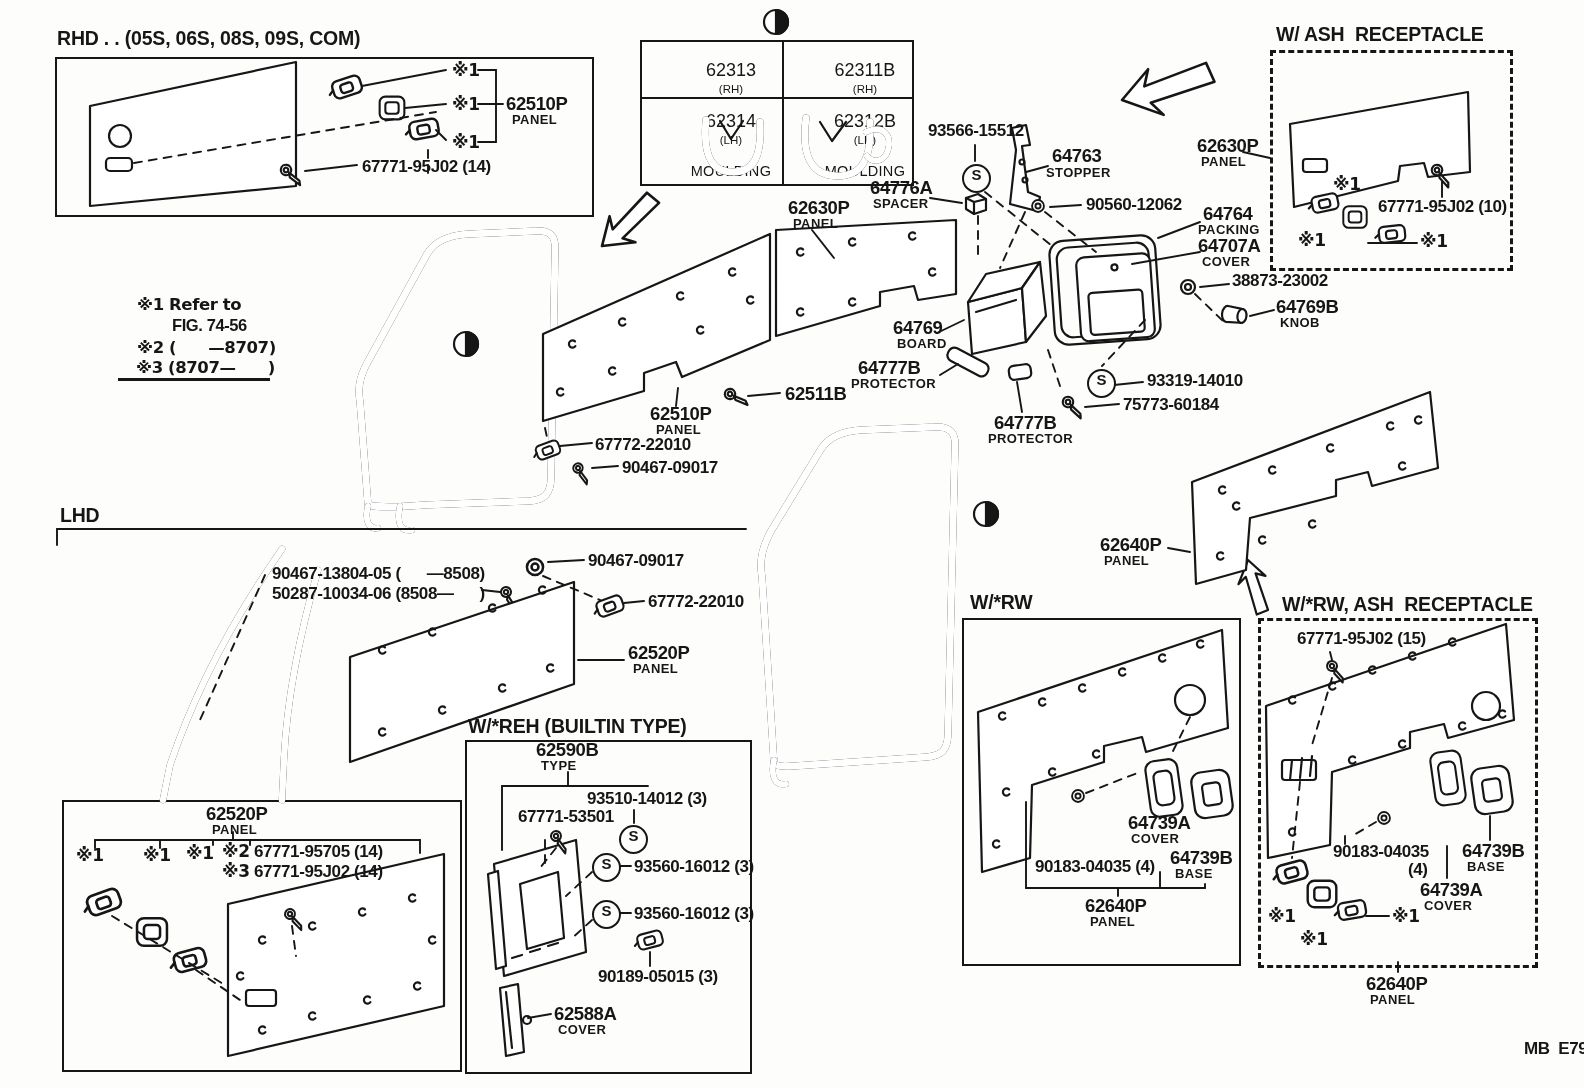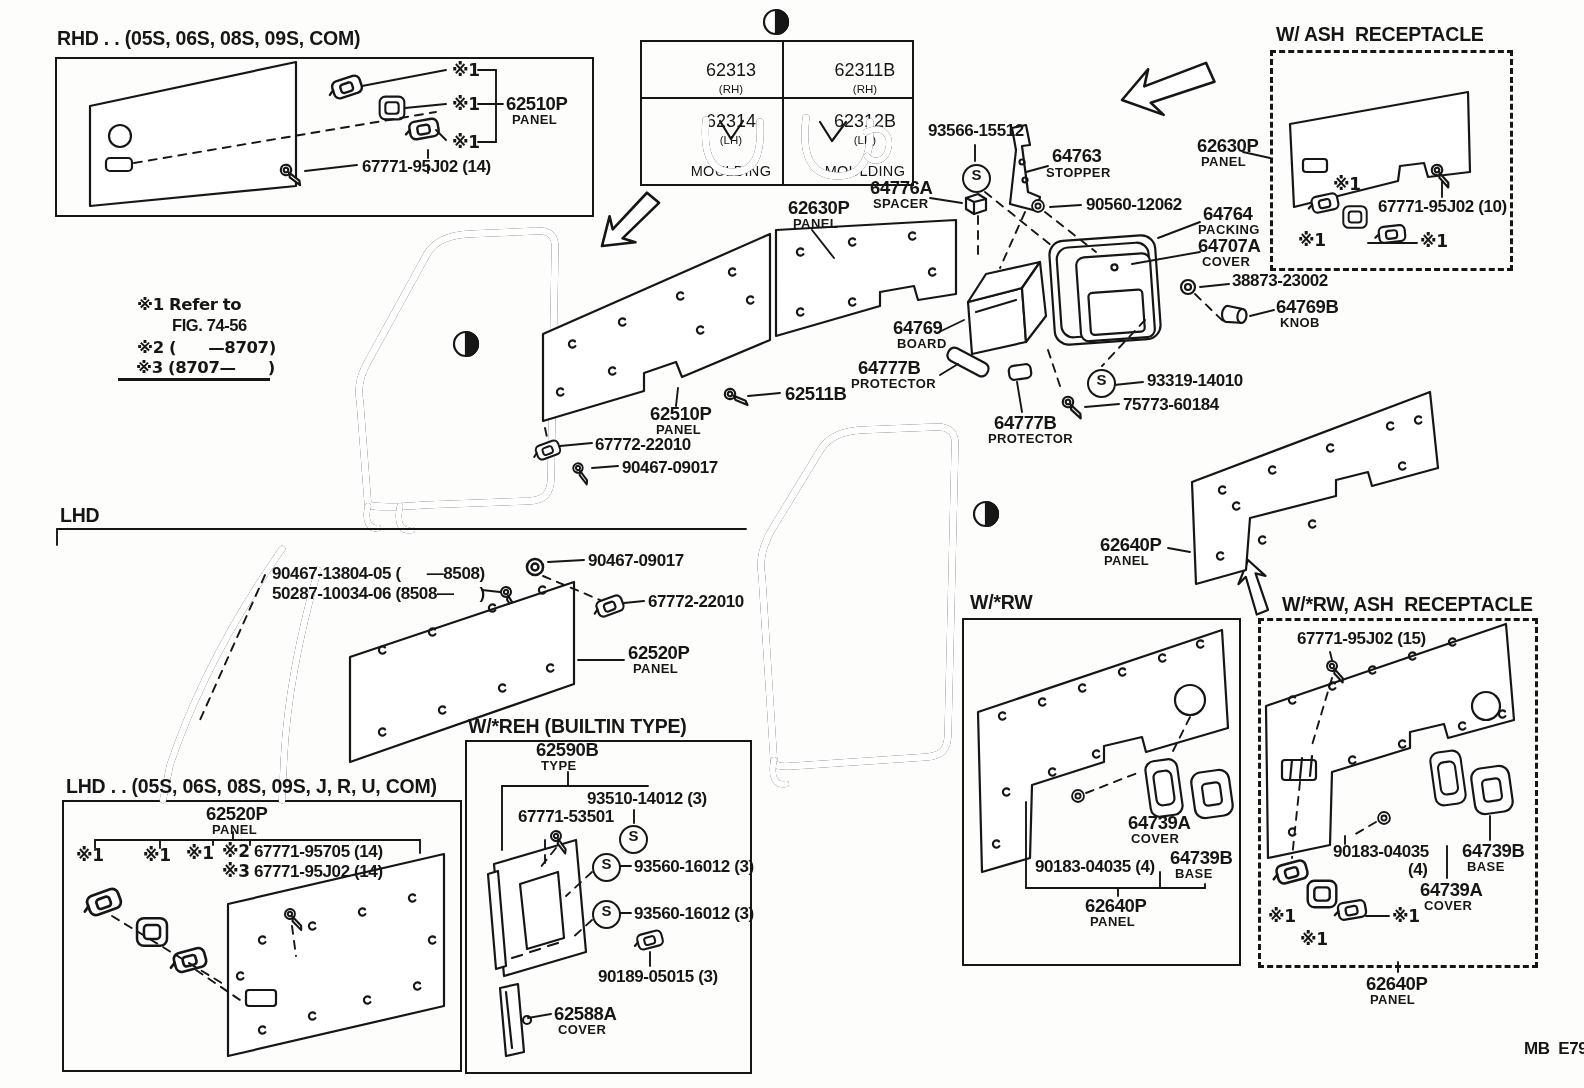--- a/index.html
+++ b/index.html
@@ -369,21 +369,20 @@
       <line x1="1490" y1="816" x2="1490" y2="840"></line>
       <line x1="1447" y1="846" x2="1447" y2="878"></line>
       <line x1="1366" y1="916" x2="1389" y2="916"></line>
       <line x1="1398" y1="962" x2="1398" y2="972"></line>
     </g>
   </svg>
 
   <div class="lbl hdr" style="left:57px;top:28px">RHD . . (05S, 06S, 08S, 09S, COM)</div>
   <div class="lbl hdr" style="left:1276px;top:24px">W/ ASH  RECEPTACLE</div>
   <div class="lbl hdr" style="left:60px;top:505px">LHD</div>
-  <div class="lbl hdr" style="left:66px;top:776px">LHD . . (05S, 06S, 08S, 09S, J, R, U, COM)</div>
   <div class="lbl hdr" style="left:468px;top:716px">W/*REH (BUILTIN TYPE)</div>
   <div class="lbl hdr" style="left:970px;top:592px">W/*RW</div>
   <div class="lbl hdr" style="left:1282px;top:594px">W/*RW, ASH  RECEPTACLE</div>
 
   <div class="lbl mark" style="left:452px;top:62px">※1</div>
   <div class="lbl mark" style="left:452px;top:96px">※1</div>
   <div class="lbl mark" style="left:452px;top:134px">※1</div>
   <div class="lbl pn" style="left:506px;top:94px">62510P</div>
   <div class="lbl sub" style="left:512px;top:113px">PANEL</div>
   <div class="lbl" style="left:362px;top:158px">67771-95J02 (14)</div>

